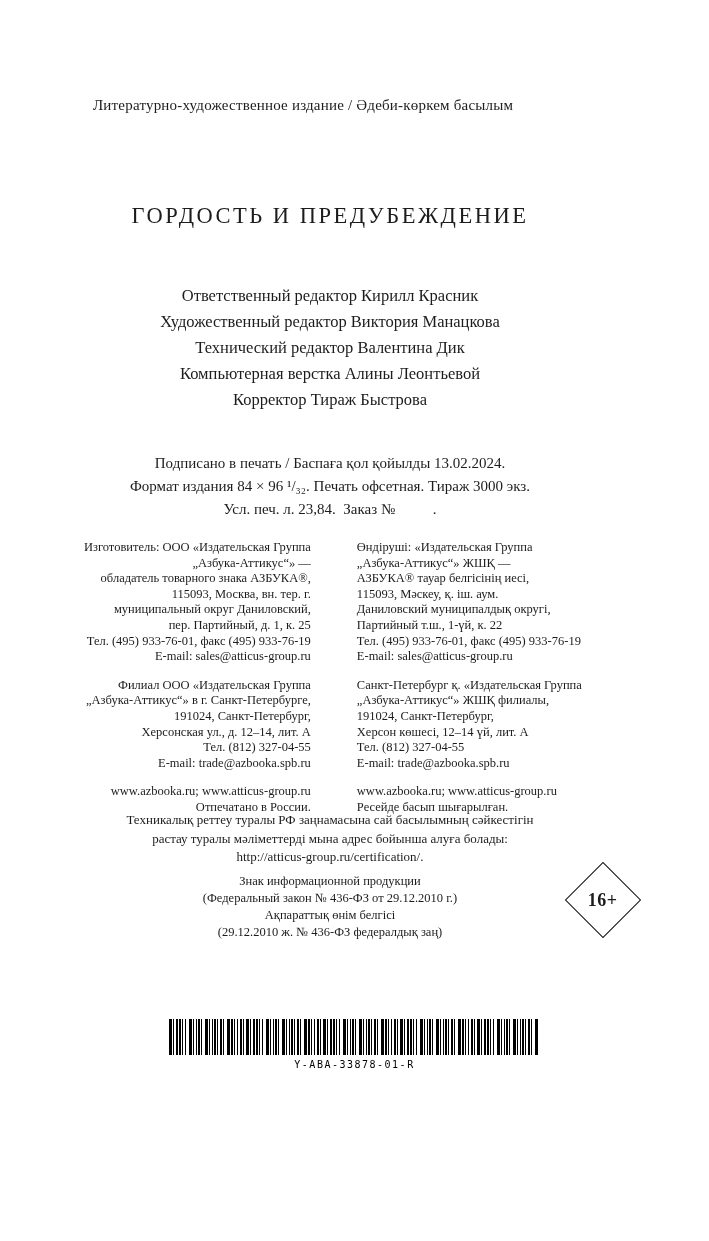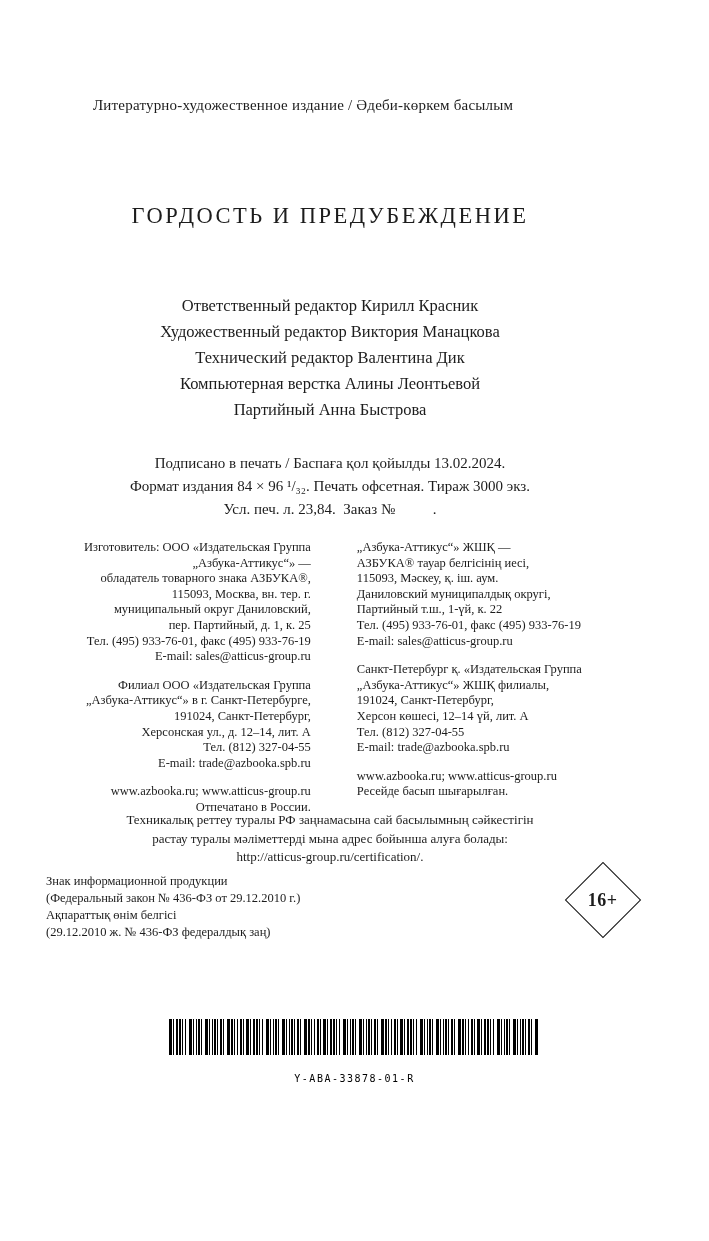--- a/index.html
+++ b/index.html
@@ -21,21 +21,21 @@
   .author {
     position: absolute; top: 175px; left: 66px; width: 528px;
     text-align: center; font-size: 17.5px; letter-spacing: 2px; white-space: nowrap;
   }
   .title {
     position: absolute; top: 203px; left: 0; width: 660px;
     text-align: center; font-size: 22.5px; letter-spacing: 2.5px; white-space: nowrap;
   }
 
   .credits {
-    position: absolute; top: 293px; left: 66px; width: 528px;
+    position: absolute; top: 283px; left: 66px; width: 528px;
     text-align: center; font-size: 16.5px;
   }
   .credits .line { line-height: 26px; white-space: nowrap; }
 
   .print-info {
     position: absolute; top: 452px; left: 46px; width: 568px;
     text-align: center; font-size: 15px;
   }
   .print-info .line { line-height: 23px; white-space: pre-wrap; text-align: center; }
 
@@ -50,21 +50,21 @@
   .col-right { text-align: left;  padding-left: 7px; }
 
   .certification {
     position: absolute; top: 811px; left: 46px; width: 568px;
     text-align: center; font-size: 13px;
   }
   .certification .line { line-height: 18.5px; white-space: nowrap; text-align: center; }
 
   .age-note {
     position: absolute; top: 873px; left: 46px; width: 568px;
-    text-align: left; font-size: 12.5px;
+    text-align: center; font-size: 12.5px;
   }
   .age-note .line { line-height: 17px; white-space: nowrap; }
 
   .age-badge {
     position: absolute; top: 873px; left: 576px;
     width: 54px; height: 54px;
     border: 1.6px solid #141414; background: #fff;
     transform: rotate(45deg);
     display: flex; align-items: center; justify-content: center;
   }
@@ -74,40 +74,40 @@
   }
 
   .barcode {
     position: absolute; top: 1019px; left: 50%;
     transform: translateX(-50%);
     width: 372px; text-align: center;
   }
   .barcode svg { display: block; margin: 0 auto; }
   .barcode svg rect { fill: #000; }
   .barcode-label {
-    margin-top: 18px;
+    margin-top: 4px;
     font-family: "DejaVu Sans Mono", "Liberation Mono", monospace;
     font-size: 10px; letter-spacing: 1.5px; color: #000;
   }
 </style>
 </head>
 <body>
 
 <div class="page">
 
   <div class="edition-line">Литературно-художественное издание / Әдеби-көркем басылым</div>
 
   <div class="title">ГОРДОСТЬ И ПРЕДУБЕЖДЕНИЕ</div>
 
   <div class="credits">
       <div class="line">Ответственный редактор Кирилл Красник</div>
       <div class="line">Художественный редактор Виктория Манацкова</div>
       <div class="line">Технический редактор Валентина Дик</div>
       <div class="line">Компьютерная верстка Алины Леонтьевой</div>
-      <div class="line">Партийный Анна Быстрова</div>
+      <div class="line">Корректор Тираж Быстрова</div>
     </div>
 
   <div class="print-info">
       <div class="line">Подписано в печать / Баспаға қол қойылды 13.02.2024.</div>
       <div class="line">Формат издания 84 × 96 ¹/₃₂. Печать офсетная. Тираж 3000 экз.</div>
       <div class="line">Усл. печ. л. 23,84.  Заказ №          .</div>
     </div>
 
   <div class="columns">
     <div class="col col-left">
@@ -129,20 +129,21 @@
           <div class="line">Тел. (812) 327-04-55</div>
           <div class="line">E-mail: trade@azbooka.spb.ru</div>
         </div>
       <div class="para">
           <div class="line">www.azbooka.ru; www.atticus-group.ru</div>
           <div class="line">Отпечатано в России.</div>
         </div>
     </div>
     <div class="col col-right">
       <div class="para">
+          <div class="line">Өндіруші: «Издательская Группа</div>
           <div class="line">„Азбука-Аттикус“» ЖШҚ —</div>
           <div class="line">АЗБУКА® тауар белгісінің иесі,</div>
           <div class="line">115093, Мәскеу, қ. іш. аум.</div>
           <div class="line">Даниловский муниципалдық округі,</div>
           <div class="line">Партийный т.ш., 1-үй, к. 22</div>
           <div class="line">Тел. (495) 933-76-01, факс (495) 933-76-19</div>
           <div class="line">E-mail: sales@atticus-group.ru</div>
         </div>
       <div class="para">
           <div class="line">Санкт-Петербург қ. «Издательская Группа</div>

